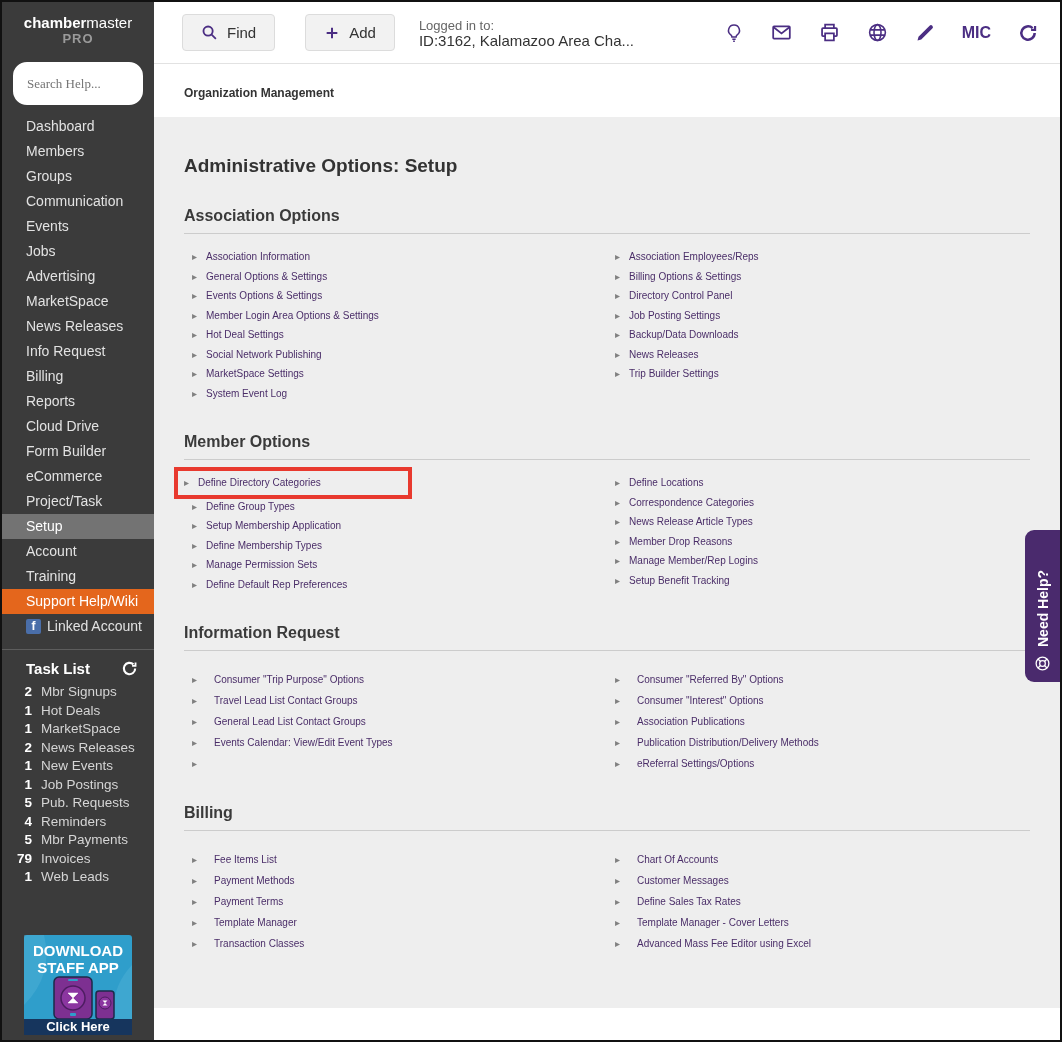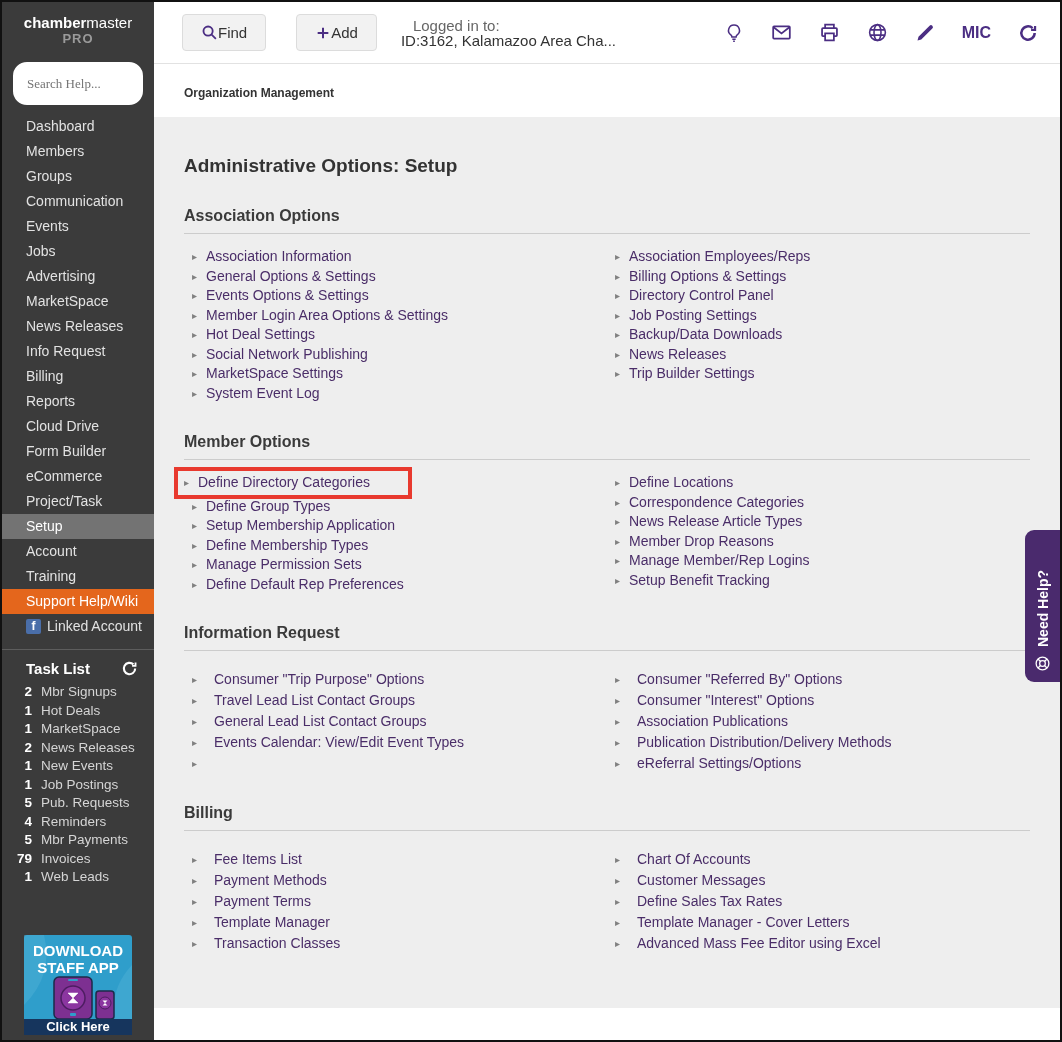--- a/index.html
+++ b/index.html
@@ -42,45 +42,45 @@
   .task-item .count { width:30px; text-align:right; font-weight:bold; color:#fff; margin-right:9px; }
   .banner { position:absolute; left:22px; bottom:5px; width:108px; height:100px; cursor:pointer; }
 
   
   .content { flex:1; background:#fff; position:relative; }
   .topbar {
     height:62px; background:#fff; border-bottom:1px solid #e2e2e2;
     display:flex; align-items:center; padding:0 22px 0 28px;
   }
   .btn {
-    display:inline-flex; align-items:center; background:#f2f2f2;
+    display:inline-flex; align-items:center; gap:9px; background:#f2f2f2;
     border:1px solid #dcdcdc; border-radius:4px; padding:9px 18px;
     font-size:15px; color:#333; cursor:pointer; font-family:inherit;
   }
   .btn + .btn { margin-left:30px; }
   .login-block { margin-left:24px; line-height:15px; }
-  .login-label { font-size:15px; color:#666;margin-left:12px; }
+  .login-label { font-size:13px; color:#666; }
   .login-value { font-size:15px; color:#333; }
   .top-icons { margin-left:auto; display:flex; align-items:center; gap:27px; }
   .tico { cursor:pointer; display:inline-flex; }
   .mic { font-weight:bold; font-size:16px; color:#4b2e83; cursor:pointer; }
 
   .breadcrumb-bar { background:#fff; padding:19px 0 16px 30px; }
   .breadcrumb { font-weight:bold; font-size:12px; color:#333;margin-top:46px; }
 
   .main { background:#eee; height:891px; padding:26px 30px 0; }
   .page-title { font-size:19px; font-weight:bold; color:#333; margin:12px 0 0; }
   .opt-section { margin-top:30px; }
   .sec-heading { font-size:16px; font-weight:bold; color:#3a3a3a; margin:0 0 8px; }
   .sec-rule { height:1px; background:#ccc; margin:0 0 13px; }
   .cols { display:flex; }
   .col { width:50%; }
   .link-row { display:flex; align-items:center; line-height:19.5px; padding-left:8px; cursor:pointer; }
   .arrow { color:#808080; font-size:10px; margin-right:6px; width:8px; flex-shrink:0; }
-  .link-label { font-size:14px; color:#4a2d68; }
+  .link-label { font-size:10px; color:#4a2d68; }
   .spaced .link-row { line-height:21px; padding-left:6px; }
   .spaced .arrow { margin-right:14px; margin-left:2px; }
   .spaced .sec-rule { margin-bottom:18px; }
   .link-row.hl {
     border:4px solid #e8392e; width:238px; padding:2px 6px; margin:-6px 0 -2px -10px;
     position:relative; z-index:2;
   }
 
   
   .need-help {

